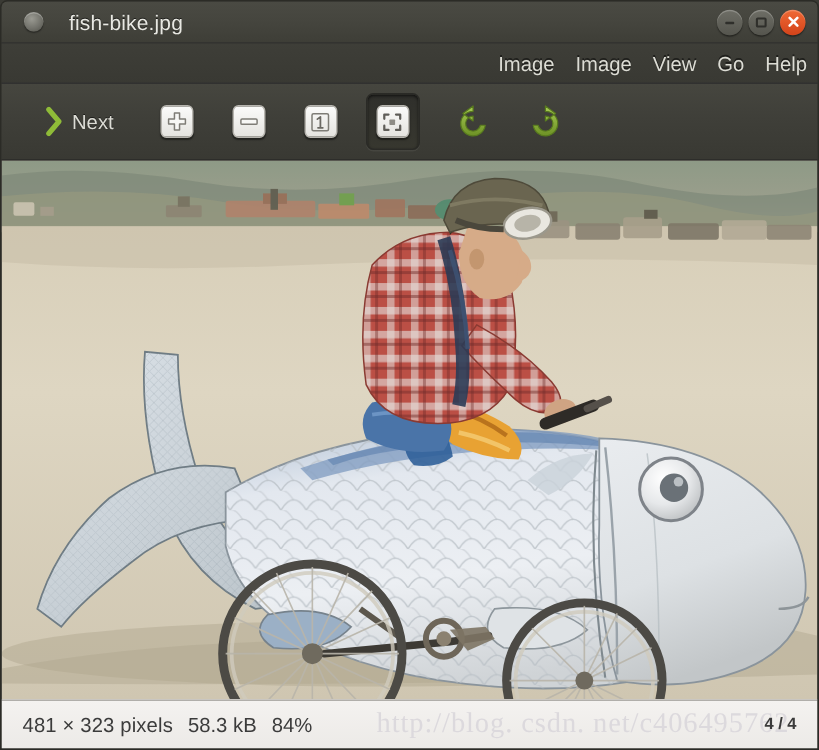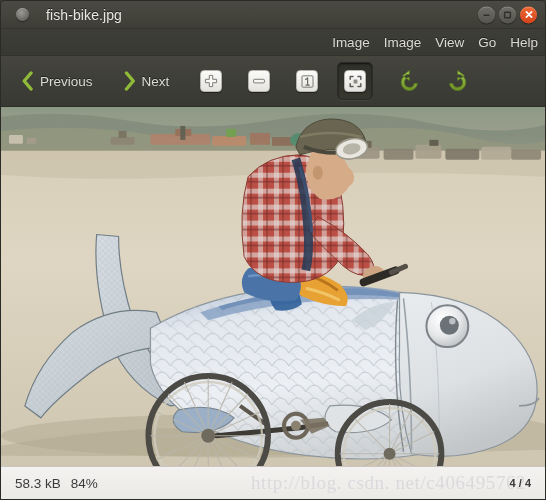--- a/index.html
+++ b/index.html
@@ -187,26 +187,20 @@
   <div class="menubar">
     <div class="menu-item">Image</div>
     <div class="menu-item">Image</div>
     <div class="menu-item">View</div>
     <div class="menu-item">Go</div>
     <div class="menu-item">Help</div>
   </div>
 
   <div class="toolbar">
 
-    <div class="tb-btn" style="margin-left:6px;">
-      <svg class="chev" viewBox="0 0 13 20">
-        <path d="M10 2 L3.2 10 L10 18" fill="none" stroke="#8fbb38" stroke-width="3.4" stroke-linecap="round" stroke-linejoin="round"></path>
-      </svg>
-      <span class="tb-label">Previous</span>
-    </div>
 
     <div class="tb-btn" style="margin-left:14px;text-align:center;">
       <svg class="chev" viewBox="0 0 13 20">
         <path d="M3.5 2 L10.3 10 L3.5 18" fill="none" stroke="#8fbb38" stroke-width="3.4" stroke-linecap="round" stroke-linejoin="round"></path>
       </svg>
       <span class="tb-label">Next</span>
     </div>
 
     <div class="tb-sep" style="width:46px;"></div>
 
@@ -483,20 +477,21 @@
       <path d="M300 30 Q330 22 362 30" fill="none" stroke="#857f67" stroke-width="2.5" opacity="0.8"></path>
 
       <ellipse cx="352" cy="42" rx="16" ry="10" transform="rotate(-12 352 42)" fill="#e9e7e0" stroke="#9b988c" stroke-width="1.6"></ellipse>
       <ellipse cx="352" cy="42" rx="9" ry="5.5" transform="rotate(-12 352 42)" fill="#b7b4a8"></ellipse>
       <path d="M336 46 Q318 46 304 40" fill="none" stroke="#4a473c" stroke-width="4"></path>
     </svg>
   </div>
 
   <div class="statusbar">
     <div class="status-left">
+      <span class="dim">481 × 323 pixels</span>
       <span>58.3 kB</span>
       <span>84%</span>
     </div>
     <div class="watermark">http://blog. csdn. net/c406495762</div>
     <div class="status-right">4 / 4</div>
   </div>
 
 </div>
 
 </body></html>

